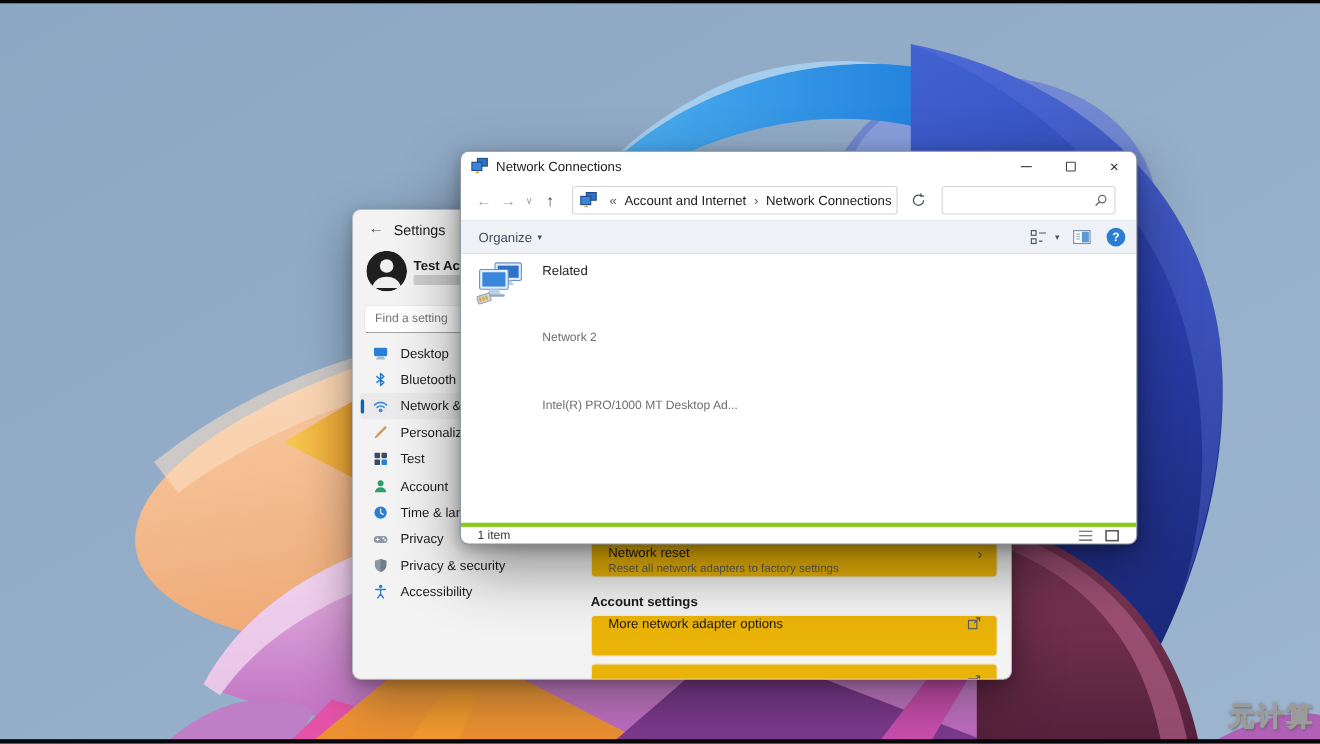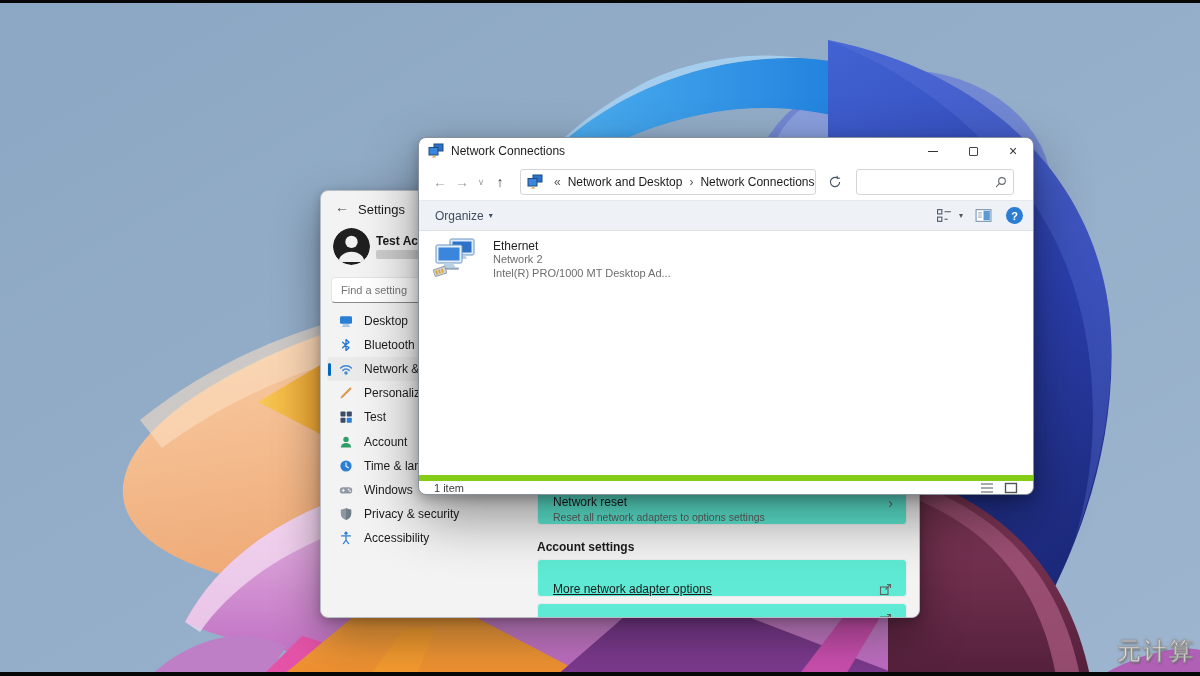--- a/index.html
+++ b/index.html
@@ -2,21 +2,21 @@
 <html style="--accent: #0067c0; --help: #2b7cd3;"><head>
 <meta charset="utf-8">
 <style>
   html,body{margin:0;padding:0;background:#222;}
   .stage{position:relative;width:1200px;height:676px;overflow:hidden;
          font-family:"Liberation Sans","DejaVu Sans",sans-serif;background:#8fa9c5;}
   .stage *{box-sizing:border-box;}
   .wall{position:absolute;left:0;top:0;z-index:0;}
   .letterbox{position:absolute;left:0;width:1200px;background:#070707;z-index:60;}
   .lb-top{top:0;height:3px}.lb-bot{bottom:0;height:4px}
-  .watermark{position:absolute;right:5px;bottom:9px;z-index:55;font-size:24px;font-weight:normal;
+  .watermark{position:absolute;right:5px;bottom:9px;z-index:55;font-size:24px;font-weight:bold;
     letter-spacing:2px;color:#f4f4f4;-webkit-text-stroke:1px #9b9b9b;
     text-shadow:0 0 3px rgba(120,120,120,.85),1px 2px 2px rgba(90,90,90,.7);}
 
   
   .win-settings{position:absolute;left:320px;top:190px;width:600px;height:428px;z-index:5;
     background:#f3f3f3;border:1px solid #b7bcc2;border-radius:8px;overflow:hidden;
     box-shadow:0 18px 45px rgba(0,0,0,.38),0 3px 10px rgba(0,0,0,.22);font-size:12px;color:#1b1b1b;}
   .st-back{position:absolute;left:14px;top:8px;font-size:14px;color:#4a4a4a;cursor:default;}
   .st-title{position:absolute;left:37px;top:11px;font-size:13px;}
   .st-avatar{position:absolute;left:12px;top:37px;width:37px;height:37px;border-radius:50%;overflow:hidden;}
@@ -30,28 +30,28 @@
   .st-nav{position:absolute;left:6px;top:118px;width:252px;}
   .side-item{position:relative;display:flex;align-items:center;height:24.1px;padding-left:12px;
     border-radius:4px;white-space:nowrap;}
   .side-item.sel{background:#eaeaea;}
   .side-item.sel::before{content:"";position:absolute;left:1px;top:5.5px;width:3px;height:13px;
     border-radius:2px;background:var(--accent,#0067c0);}
   .side-ic{width:14px;height:14px;margin-right:11px;flex:0 0 14px;display:inline-block;}
   .side-ic svg{width:14px;height:14px;display:block;}
   .side-label{font-size:12px;color:#1c1c1c;}
   .st-main{position:absolute;left:216px;top:0;width:372px;height:428px;}
-  .st-card{position:absolute;left:0;width:370px;background:#5eead4;border:1px solid #ebebeb;
+  .st-card{position:absolute;left:0;width:370px;background:#eab308;border:1px solid #ebebeb;
     border-radius:4px;}
   .card-reset{top:290px;height:44px;padding:13px 14px 0 15px;}
   .card-reset .t{font-size:12px;color:#1a1a1a;}
   .card-reset .s{font-size:10.5px;color:#5f5f5f;margin-top:2px;}
   .card-chevron{position:absolute;right:13px;top:16px;color:#5f5f5f;font-size:14px;line-height:10px;}
   .st-heading{position:absolute;left:0;top:349px;font-weight:bold;font-size:12px;color:#1a1a1a;}
-  .card-more{top:368px;height:38px;display:flex;align-items:flex-end;padding:0 14px 0 15px;text-decoration:underline;}
+  .card-more{top:368px;height:38px;display:flex;align-items:flex-start;padding:0 14px 0 15px;}
   .card-more .lbl{flex:1;font-size:12px;color:#1a1a1a;}
   .card-part{top:412px;height:30px;}
   .ext-ic{width:13px;height:13px;display:inline-block;}
   .ext-ic svg{width:13px;height:13px;display:block;}
   .card-part .ext-ic{position:absolute;right:14px;top:9px;}
 
   
   .win-explorer{position:absolute;left:418px;top:137px;width:616px;height:358px;z-index:10;
     background:#fff;border:1px solid #87919b;border-radius:8px;overflow:hidden;
     box-shadow:0 22px 55px rgba(0,0,0,.42),0 4px 12px rgba(0,0,0,.25);
@@ -91,22 +91,22 @@
   .tb-ic svg{width:17px;height:15px;display:block;}
   .tb-dd{font-size:8px;color:#4a5560;padding:0 8px 0 2px;}
   .help-btn{width:17px;height:17px;border-radius:50%;background:var(--help,#2b7cd3);color:#fff;
     font-size:11px;font-weight:bold;display:flex;align-items:center;justify-content:center;margin-left:10px;}
   .ex-content{flex:1;background:#fff;position:relative;}
   .file-row{position:absolute;left:14px;top:6px;display:flex;}
   .file-ic{width:44px;height:40px;flex:0 0 44px;}
   .file-ic svg{width:44px;height:40px;display:block;}
   .file-txt{margin-left:16px;padding-top:2px;}
   .file-name{font-size:12px;color:#1f1f1f;line-height:14px;}
-  .file-sub{font-size:11px;color:#6e6e6e;line-height:13.5px;}
-  .ex-status{height:19px;flex:0 0 19px;border-top:6px solid #84cc16;display:flex;align-items:center;
+  .file-sub{font-size:11px;color:#6e6e6e;line-height:13.5px;margin-top:48px;}
+  .ex-status{height:19px;flex:0 0 19px;border-top:4px solid #84cc16;display:flex;align-items:center;
     padding:0 10px;}
   .status-count{font-size:11px;color:#3c3c3c;margin-left:5px;flex:1;}
   .view-ic{display:flex;align-items:center;padding:0 5px;}
   .view-ic svg{width:14px;height:12px;display:block;}
 </style>
 </head>
 <body>
 
 <div class="stage">
 
@@ -258,21 +258,21 @@
         </div>
         <div class="side-item">
           <span class="side-ic">
             <svg viewBox="0 0 14 14">
               <rect x=".8" y="4.2" width="12.4" height="6.4" rx="3.2" fill="#8e98a4"></rect>
               <path d="M4.3 5.8 v3.2 M2.7 7.4 h3.2" stroke="#f2f2f2" stroke-width="1"></path>
               <circle cx="9.6" cy="6.4" r=".9" fill="#f2f2f2"></circle>
               <circle cx="11.1" cy="8.1" r=".9" fill="#f2f2f2"></circle>
             </svg>
           </span>
-          <span class="side-label">Windows</span>
+          <span class="side-label">Privacy</span>
         </div>
         <div class="side-item">
           <span class="side-ic">
             <svg viewBox="0 0 14 14">
               <path d="M7 1.2 L12.2 2.8 V6.8 C12.2 9.9 9.8 12 7 13 C4.2 12 1.8 9.9 1.8 6.8 V2.8 Z" fill="#8d97a2"></path>
               <path d="M7 1.2 L12.2 2.8 V6.8 C12.2 9.9 9.8 12 7 13 Z" fill="#717d89"></path>
             </svg>
           </span>
           <span class="side-label">Privacy &amp; security</span>
         </div>
@@ -283,21 +283,21 @@
               <path d="M2.6 4.9 H11.4 M7 4.9 V9 M7 9 L4.4 12.6 M7 9 L9.6 12.6" stroke="#2a7fd4" stroke-width="1.25" fill="none" stroke-linecap="round" stroke-linejoin="round"></path>
             </svg>
           </span>
           <span class="side-label">Accessibility</span>
         </div>
       </div>
 
     <div class="st-main">
       <div class="st-card card-reset">
         <div class="t">Network reset</div>
-        <div class="s">Reset all network adapters to options settings</div>
+        <div class="s">Reset all network adapters to factory settings</div>
         <div class="card-chevron">›</div>
       </div>
       <div class="st-heading">Account settings</div>
       <div class="st-card card-more">
         <span class="lbl">More network adapter options</span>
         <span class="ext-ic">
             <svg viewBox="0 0 13 13">
               <rect x="1.5" y="4" width="7.5" height="7.5" fill="none" stroke="#5f5f5f" stroke-width="1.1"></rect>
               <path d="M6.5 6.5 L11.5 1.5 M8 1.5 h3.5 v3.5" fill="none" stroke="#5f5f5f" stroke-width="1.1"></path>
             </svg>
@@ -339,21 +339,21 @@
       <span class="nav-ic nav-chev">∨</span>
       <span class="nav-ic en">↑</span>
       <div class="crumb">
         <span class="crumb-ic">
             <svg viewBox="0 0 16 16">
               <rect x="6" y="1" width="9" height="7" fill="#2e72c8" stroke="#1d4a80"></rect>
               <rect x="1" y="4.5" width="9" height="7.5" fill="#3b86dd" stroke="#1d4a80"></rect>
               <path d="M3.5 14.5 l4.5 0 -1.5 -2.2 Z" fill="#d9a83c"></path>
             </svg>
           </span>
-        <span id="crumb-items"><span class="crumb-sep">«</span><span class="crumb-seg">Network and Desktop</span><span class="crumb-sep">›</span><span class="crumb-seg">Network Connections</span><span class="crumb-sep">›</span></span>
+        <span id="crumb-items"><span class="crumb-sep">«</span><span class="crumb-seg">Account and Internet</span><span class="crumb-sep">›</span><span class="crumb-seg">Network Connections</span><span class="crumb-sep">›</span></span>
         <span class="crumb-spacer"></span>
 
       </div>
       <span class="refresh-btn">
         <svg viewBox="0 0 14 14">
             <path d="M11.6 7 A4.6 4.6 0 1 1 9.4 3.1" fill="none" stroke="#4a5560" stroke-width="1.2"></path>
             <path d="M9.0 0.9 L9.5 3.4 L12.1 3.0" fill="none" stroke="#4a5560" stroke-width="1.2"></path>
           </svg>
       </span>
       <div class="ex-searchbox">
@@ -405,21 +405,21 @@
               <rect x="8" y="29.5" width="18" height="2.2" rx="1" fill="#93a9bd"></rect>
               <g transform="rotate(-18 10 33)">
                 <rect x="1" y="29" width="12" height="7" rx="1" fill="#d6d9de" stroke="#9aa0a8"></rect>
                 <rect x="2.5" y="30.5" width="2" height="4" fill="#d9a83c"></rect>
                 <rect x="5.5" y="30.5" width="2" height="4" fill="#d9a83c"></rect>
                 <rect x="8.5" y="30.5" width="2" height="4" fill="#d9a83c"></rect>
               </g>
             </svg>
           </span>
           <span class="file-txt">
-            <div class="file-name">Ethernet</div>
+            <div class="file-name">Related</div>
             <div class="file-sub">Network 2</div>
             <div class="file-sub">Intel(R) PRO/1000 MT Desktop Ad...</div>
           </span>
         </div>
       </div>
 
     <div class="ex-status">
       <span class="status-count">1 item</span>
       <span class="view-ic">
         <svg viewBox="0 0 14 12">

